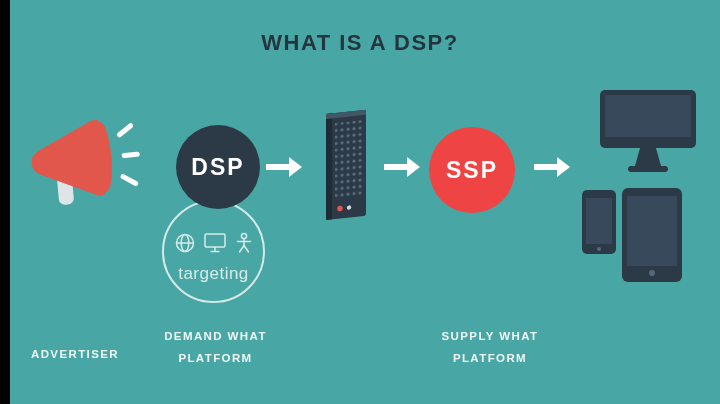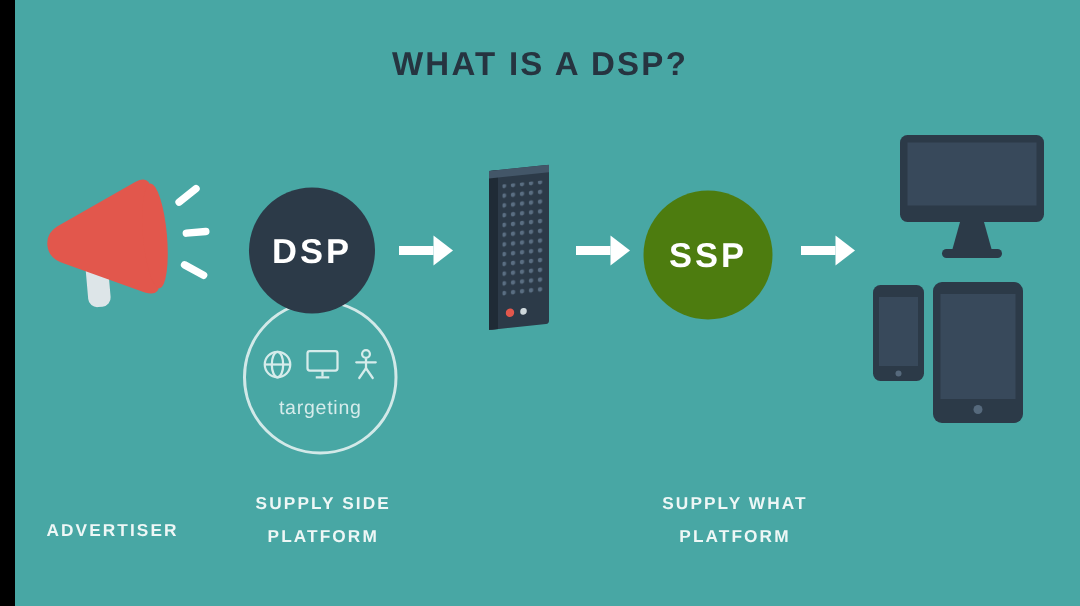--- a/index.html
+++ b/index.html
@@ -16,34 +16,34 @@
     font-size:22px; font-weight:800; letter-spacing:1.5px; color:#263440;
   }
 
   
   .megaphone{ position:absolute; left:26px; top:116px; width:115px; height:100px; transform:rotate(-5deg); }
 
   .circle-node{
     position:absolute; border-radius:50%; display:flex; align-items:center; justify-content:center;
     color:#fff; font-weight:800; letter-spacing:2px; font-size:23px;
   }
-  .dsp-circle{ left:166px; top:125px; width:84px; height:84px; background:#2C3A48; z-index:3; }
-  .ssp-circle{ left:429px; top:127px; width:86px; height:86px; background:#4d7c0f; z-index:3; }
+  .dsp-circle{ left:176px; top:125px; width:84px; height:84px; background:#2C3A48; z-index:3; }
+  .ssp-circle{ left:429px; top:127px; width:86px; height:86px; background:#ef4444; z-index:3; }
 
   .targeting-circle{
     position:absolute; left:162px; top:200px; width:103px; height:103px;
     border:2px solid rgba(235,245,244,0.85); border-radius:50%; z-index:1;
   }
   .t-icons{
     position:absolute; top:30px; left:0; width:100%;
     display:flex; justify-content:center; gap:7px; align-items:center;
   }
   .t-label{
     position:absolute; top:62px; left:0; width:100%; text-align:center;
-    color:#d6eceb; font-size:13px; letter-spacing:0.5px;
+    color:#d6eceb; font-size:17px; letter-spacing:0.5px;
   }
 
   .arrow{ position:absolute; width:36px; height:20px; z-index:2; }
   .arrow::before{ content:''; position:absolute; left:0; top:7px; width:23px; height:6px; background:#fff; }
   .arrow::after{ content:''; position:absolute; left:23px; top:0; width:0; height:0;
     border-left:13px solid #fff; border-top:10px solid transparent; border-bottom:10px solid transparent; }
   .arrow-1{ left:266px; top:157px; }
   .arrow-2{ left:384px; top:157px; }
   .arrow-3{ left:534px; top:157px; }
 
@@ -165,21 +165,21 @@
         <rect x="0" y="0" width="60" height="94" rx="6" fill="#2C3A48"></rect>
         <rect x="5" y="8" width="50" height="70" fill="#38495b"></rect>
         <circle cx="30" cy="85" r="3" fill="#56697c"></circle>
       </svg>
     </span>
   </div>
 
   <div class="caption cap-advertiser">ADVERTISER</div>
 
   <div class="caption cap-dsp">
-    <div>SUPPLY SIDE</div>
+    <div>DEMAND WHAT</div>
     <div>PLATFORM</div>
   </div>
 
 
   <div class="caption cap-ssp">
     <div>SUPPLY WHAT</div>
     <div>PLATFORM</div>
   </div>
 
 

